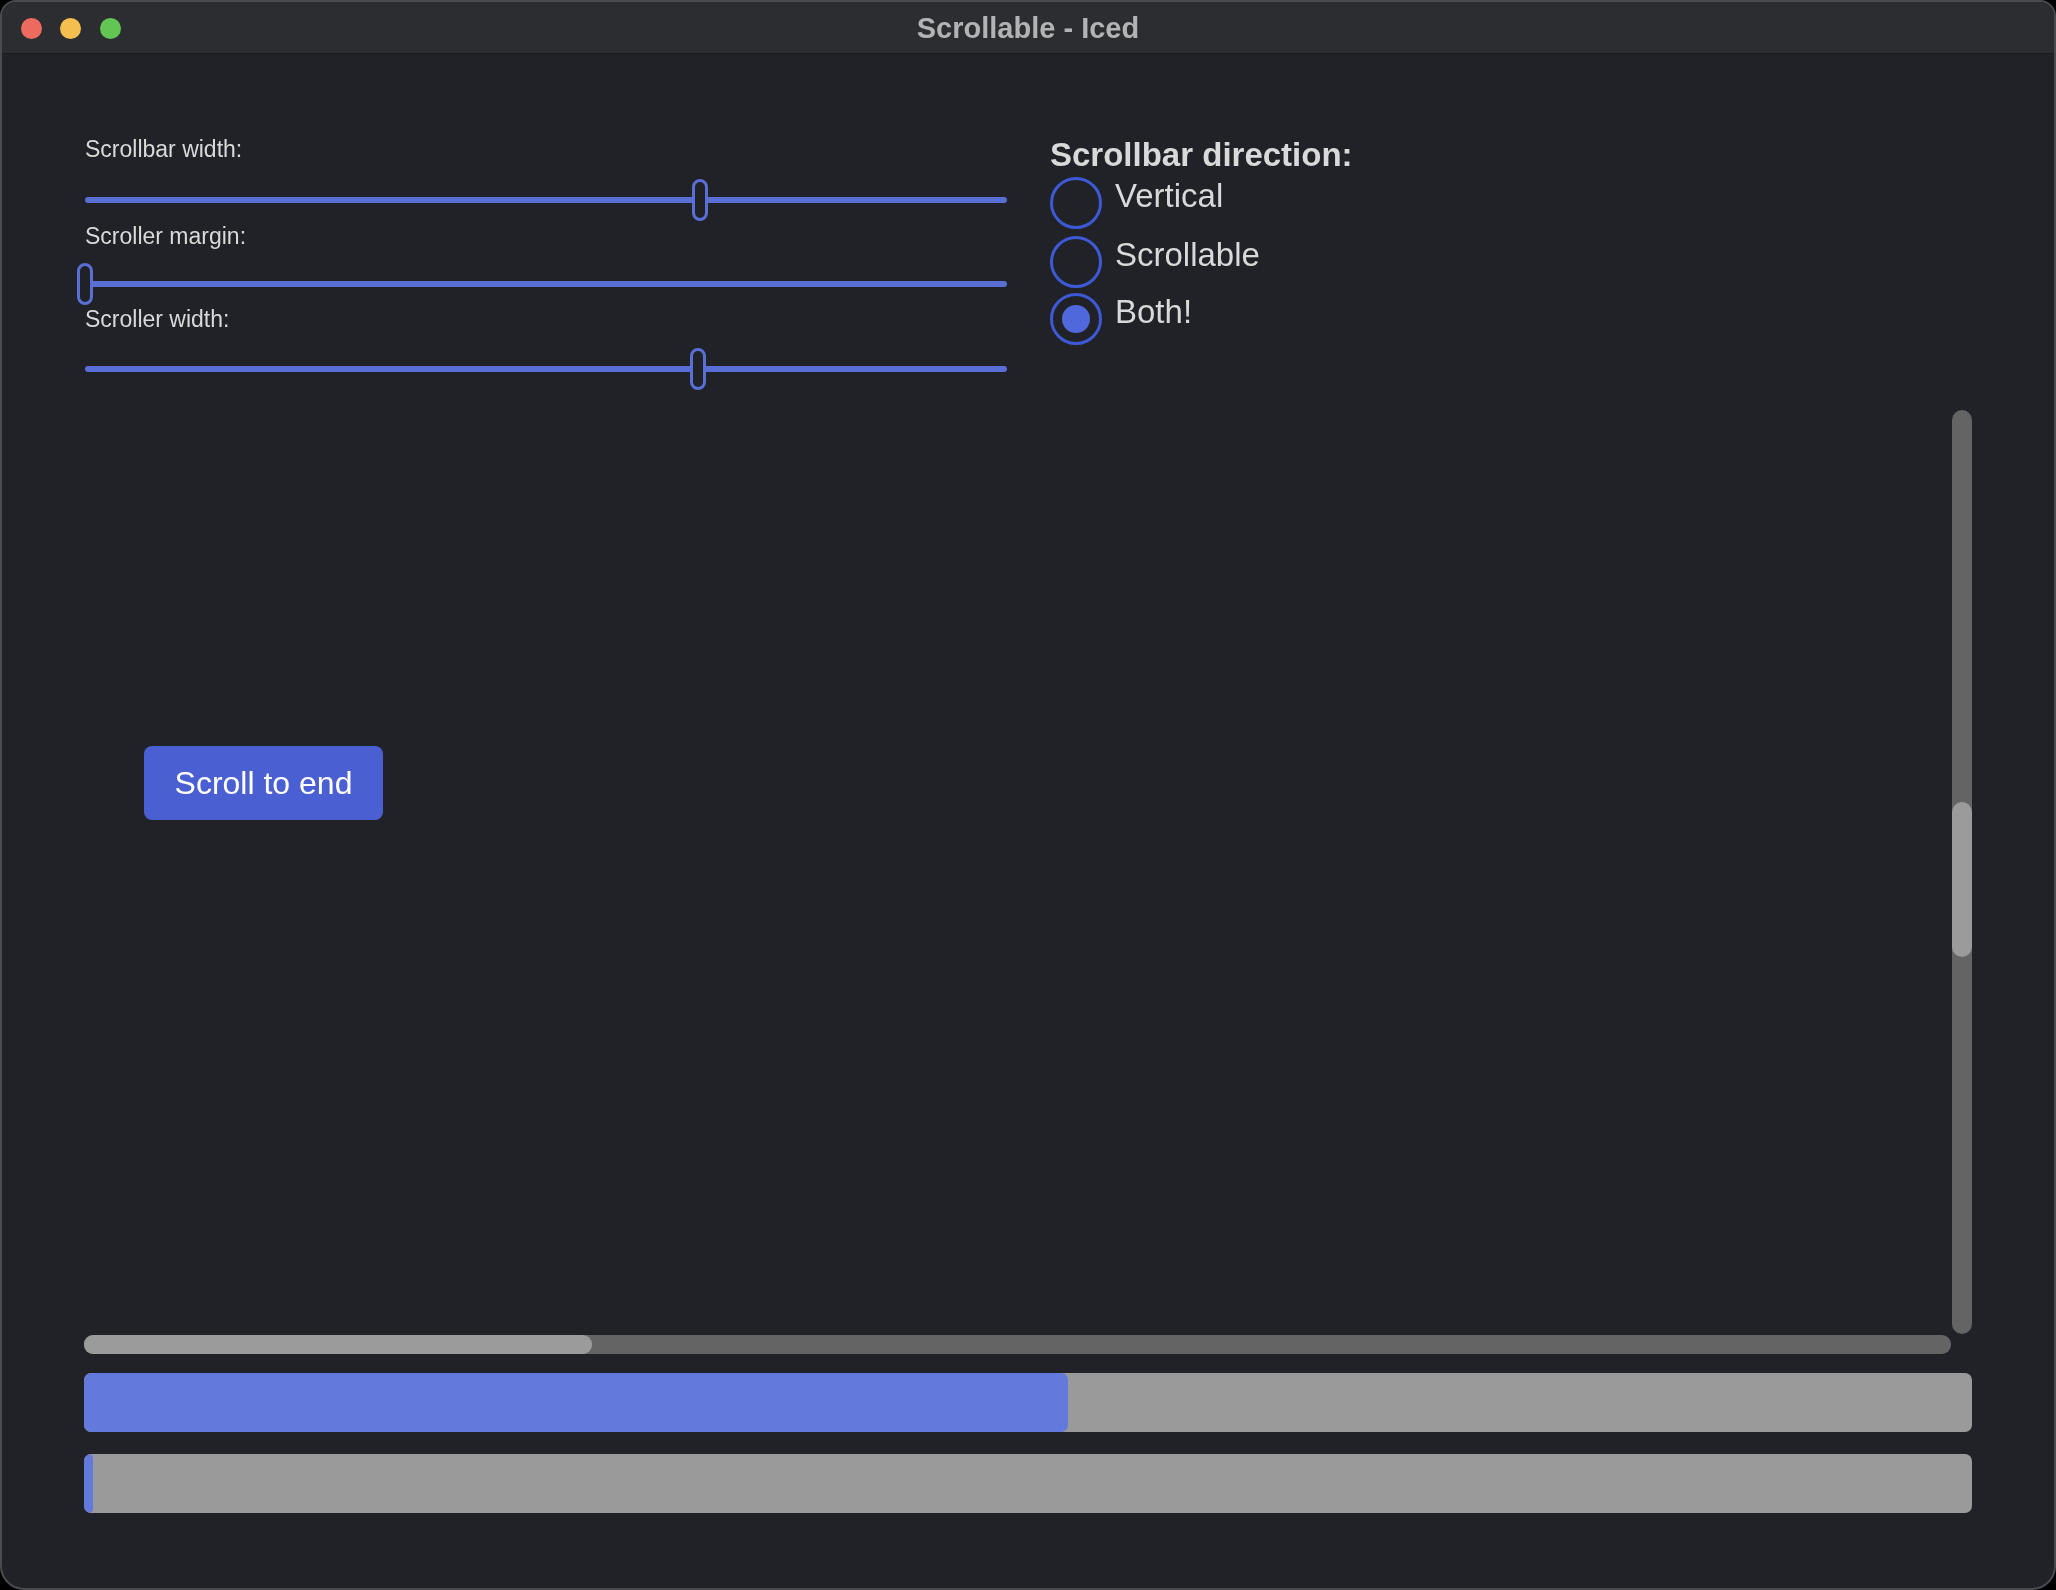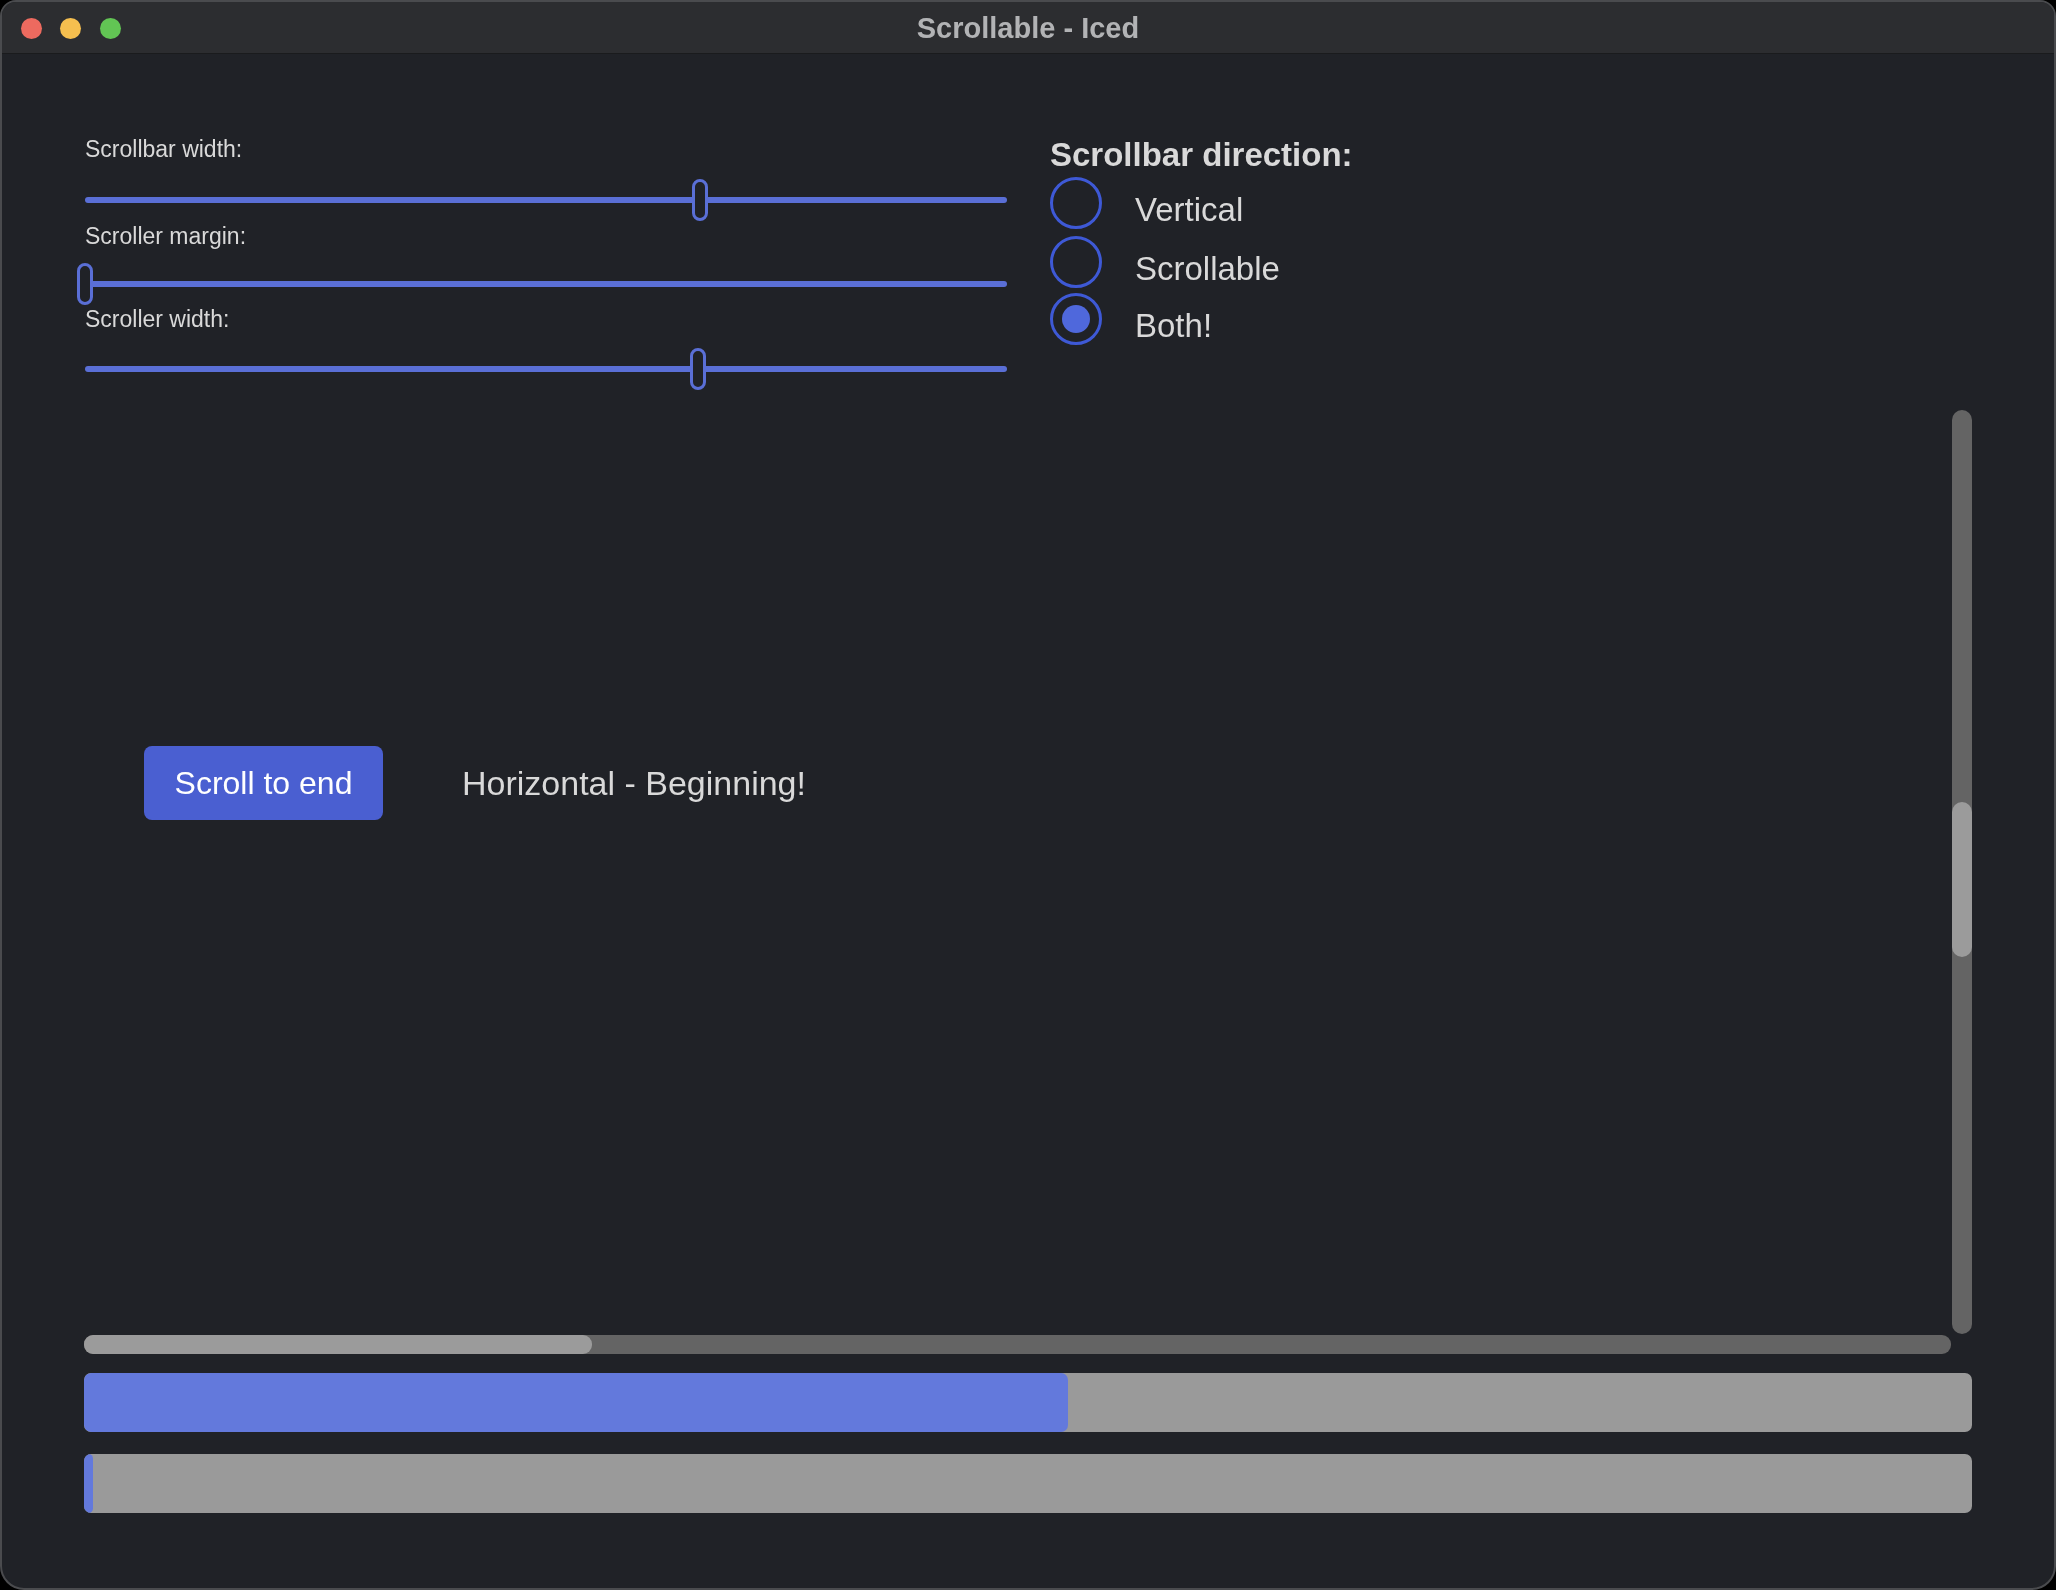--- a/index.html
+++ b/index.html
@@ -43,21 +43,21 @@
   }
   .slider-handle {
     position:absolute; top:0; width:16px; height:42px;
     border:3px solid #5a6fd6; border-radius:9px; background:#202227;
   }
 
   
   .radio-group-label { position:absolute; left:1048px; top:134px; font-size:33px; color:#d9d9d9;font-weight:bold; }
   .radio-row {
     position:absolute; left:1048px; height:52px;
-    display:flex; align-items:flex-end; gap:33px; cursor:default;
+    display:flex; align-items:flex-start; gap:13px; cursor:default;
   }
   .radio-circle {
     width:52px; height:52px; border-radius:50%;
     border:3px solid #3e59d6; background:transparent;
     display:flex; align-items:center; justify-content:center; flex:0 0 auto;
   }
   .radio-dot { width:28px; height:28px; border-radius:50%; background:#4f68dc; }
   .radio-label { font-size:33px; color:#d9d9d9; white-space:nowrap; }
 
   
@@ -141,21 +141,20 @@
   <div class="radio-row" style="top:291px">
     <div class="radio-circle">
       <div class="radio-dot"></div>
     </div>
     <div class="radio-label">Both!</div>
   </div>
 
   <button class="scroll-button">
     <span>Scroll to end</span>
   </button>
-  <div class="status-text">Horizontal - Beginning!</div>
 
   <div class="v-scrollbar">
     <div class="v-thumb" style="top: 42.4%; height: 16.8%;"></div>
   </div>
 
   <div class="h-scrollbar">
     <div class="h-thumb" style="left: 0%; width: 27.2%;"></div>
   </div>
 
   <div class="progress" style="top:1371px">

